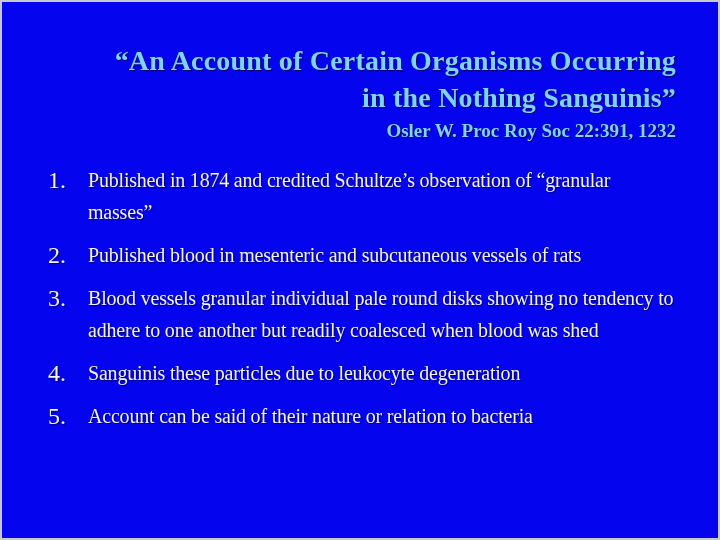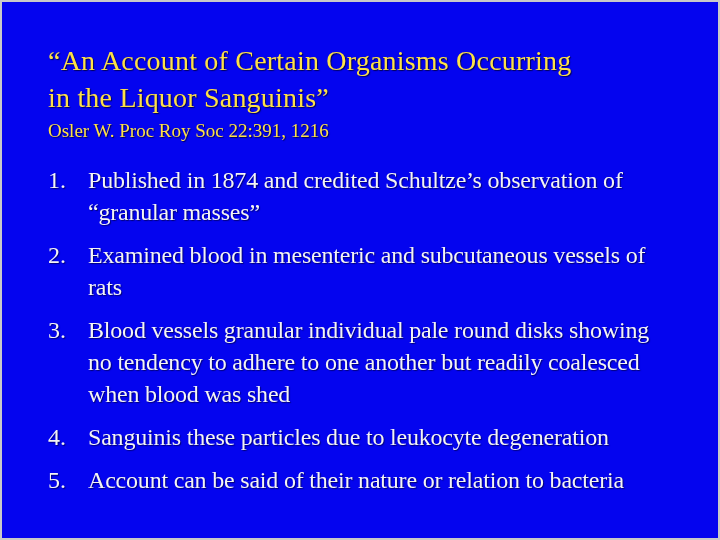--- a/index.html
+++ b/index.html
@@ -12,23 +12,23 @@
   }
   .slide {
     box-sizing: border-box;
     width: 720px;
     height: 540px;
     background: #0404EF;
     border: 2px solid #C9C9C9;
     padding: 40px 42px 0 46px;
   }
   .title-block {
-    text-align: left;
-    color: #fde047;
-    font-weight: normal;
+    text-align: right;
+    color: #7dd3fc;
+    font-weight: bold;
     margin: 0 0 14px 0;
   }
   .title-line {
     font-size: 28px;
     line-height: 37px;
     letter-spacing: 0.2px;
     text-shadow: 1px 1px 1px rgba(0,0,40,0.75);
   }
   .citation-line {
     font-size: 19px;
@@ -46,47 +46,47 @@
     margin-bottom: 11px;
   }
   .item-number {
     flex: 0 0 40px;
     font-size: 24px;
     line-height: 32px;
     text-shadow: 1px 1px 1px rgba(0,0,40,0.6);
   }
   .item-text {
     flex: 1 1 auto;
-    font-size: 24px;
+    font-size: 20px;
     line-height: 32px;
     letter-spacing: -0.2px;
     text-shadow: 1px 1px 1px rgba(0,0,40,0.6);
   }
 </style>
 </head>
 <body>
 
 <div class="slide">
 
   <div class="title-block">
     <div class="title-line">“An Account of Certain Organisms Occurring</div>
-    <div class="title-line">in the Liquor Sanguinis”</div>
-    <div class="citation-line">Osler W. Proc Roy Soc 22:391, 1216</div>
+    <div class="title-line">in the Nothing Sanguinis”</div>
+    <div class="citation-line">Osler W. Proc Roy Soc 22:391, 1232</div>
   </div>
 
   <div class="numbered-list">
 
     <div class="list-item">
       <span class="item-number">1.</span>
       <div class="item-text">Published in 1874 and credited Schultze’s observation of “granular masses”</div>
     </div>
 
     <div class="list-item">
       <span class="item-number">2.</span>
-      <div class="item-text">Examined blood in mesenteric and subcutaneous vessels of rats</div>
+      <div class="item-text">Published blood in mesenteric and subcutaneous vessels of rats</div>
     </div>
 
     <div class="list-item">
       <span class="item-number">3.</span>
       <div class="item-text">Blood vessels granular individual pale round disks showing no tendency to adhere to one another but readily coalesced when blood was shed</div>
     </div>
 
     <div class="list-item">
       <span class="item-number">4.</span>
       <div class="item-text">Sanguinis these particles due to leukocyte degeneration</div>

